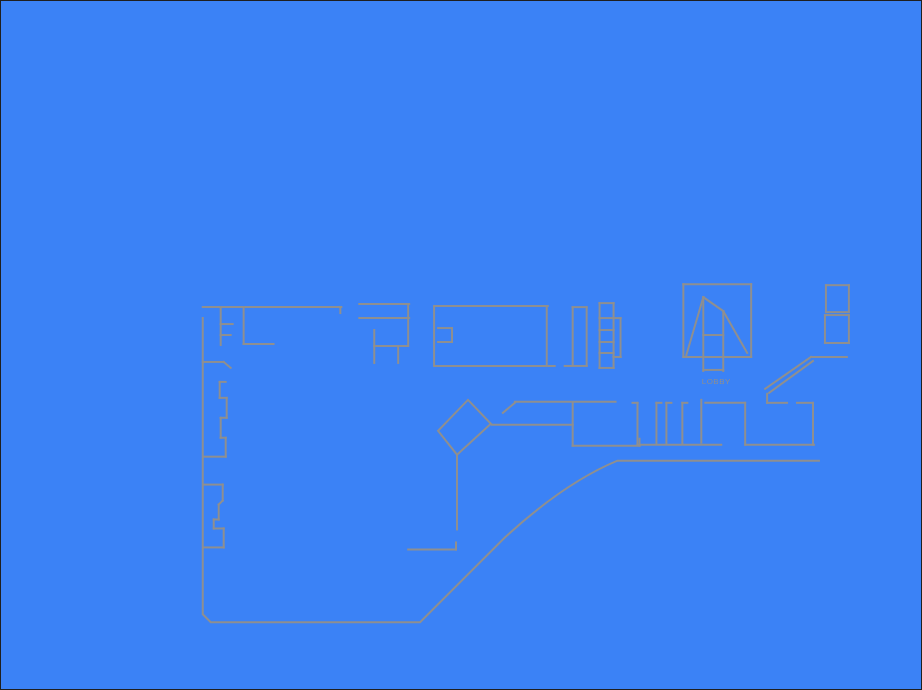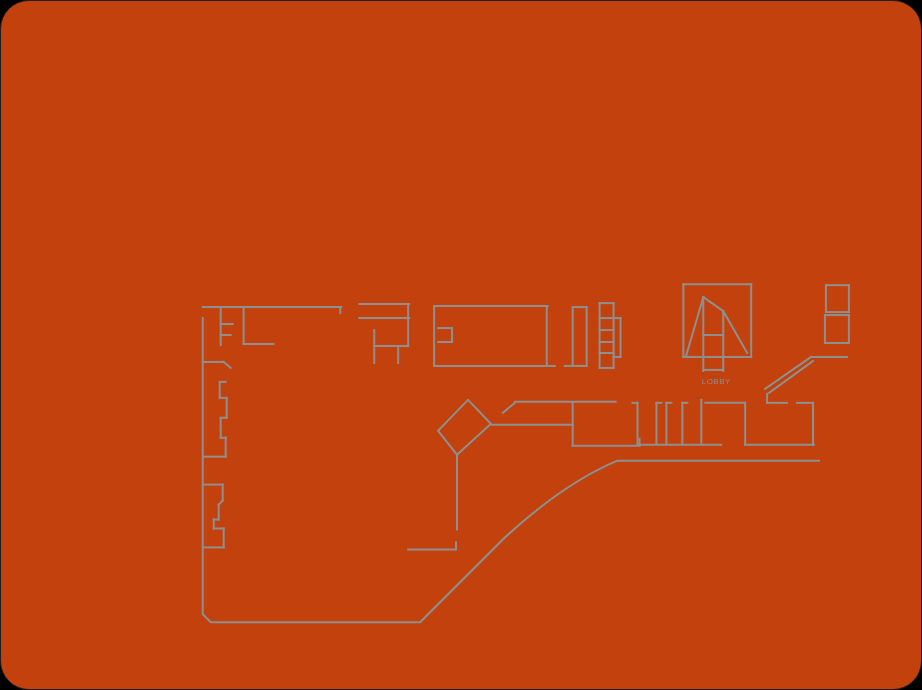--- a/index.html
+++ b/index.html
@@ -28,21 +28,21 @@
     display: block;
   }
   text.plan-label {
     font-family: "Liberation Sans", sans-serif;
     letter-spacing: 0.5px;
   }
 </style>
 </head>
 <body>
 
-<div class="frame" style="background: #c2410c; border-color: rgb(31, 31, 31); border-radius: 29px;">
+<div class="frame" style="background: #3b82f6; border-color: rgb(31, 31, 31);">
   <svg viewBox="0 0 922 690" xmlns="http://www.w3.org/2000/svg">
     <g id="plan-lines">
         <line x1="202" y1="307" x2="341" y2="307" stroke="#8f8f8f" stroke-width="2" stroke-linecap="square"></line>
         <line x1="340" y1="307" x2="340" y2="313" stroke="#8f8f8f" stroke-width="2" stroke-linecap="square"></line>
         <line x1="220" y1="307" x2="220" y2="345" stroke="#8f8f8f" stroke-width="2" stroke-linecap="square"></line>
         <line x1="220" y1="324" x2="232" y2="324" stroke="#8f8f8f" stroke-width="2" stroke-linecap="square"></line>
         <line x1="220" y1="335" x2="230" y2="335" stroke="#8f8f8f" stroke-width="2" stroke-linecap="square"></line>
         <line x1="243" y1="307" x2="243" y2="344" stroke="#8f8f8f" stroke-width="2" stroke-linecap="square"></line>
         <line x1="243" y1="344" x2="273" y2="344" stroke="#8f8f8f" stroke-width="2" stroke-linecap="square"></line>
         <line x1="202" y1="362" x2="223" y2="362" stroke="#8f8f8f" stroke-width="2" stroke-linecap="square"></line>

